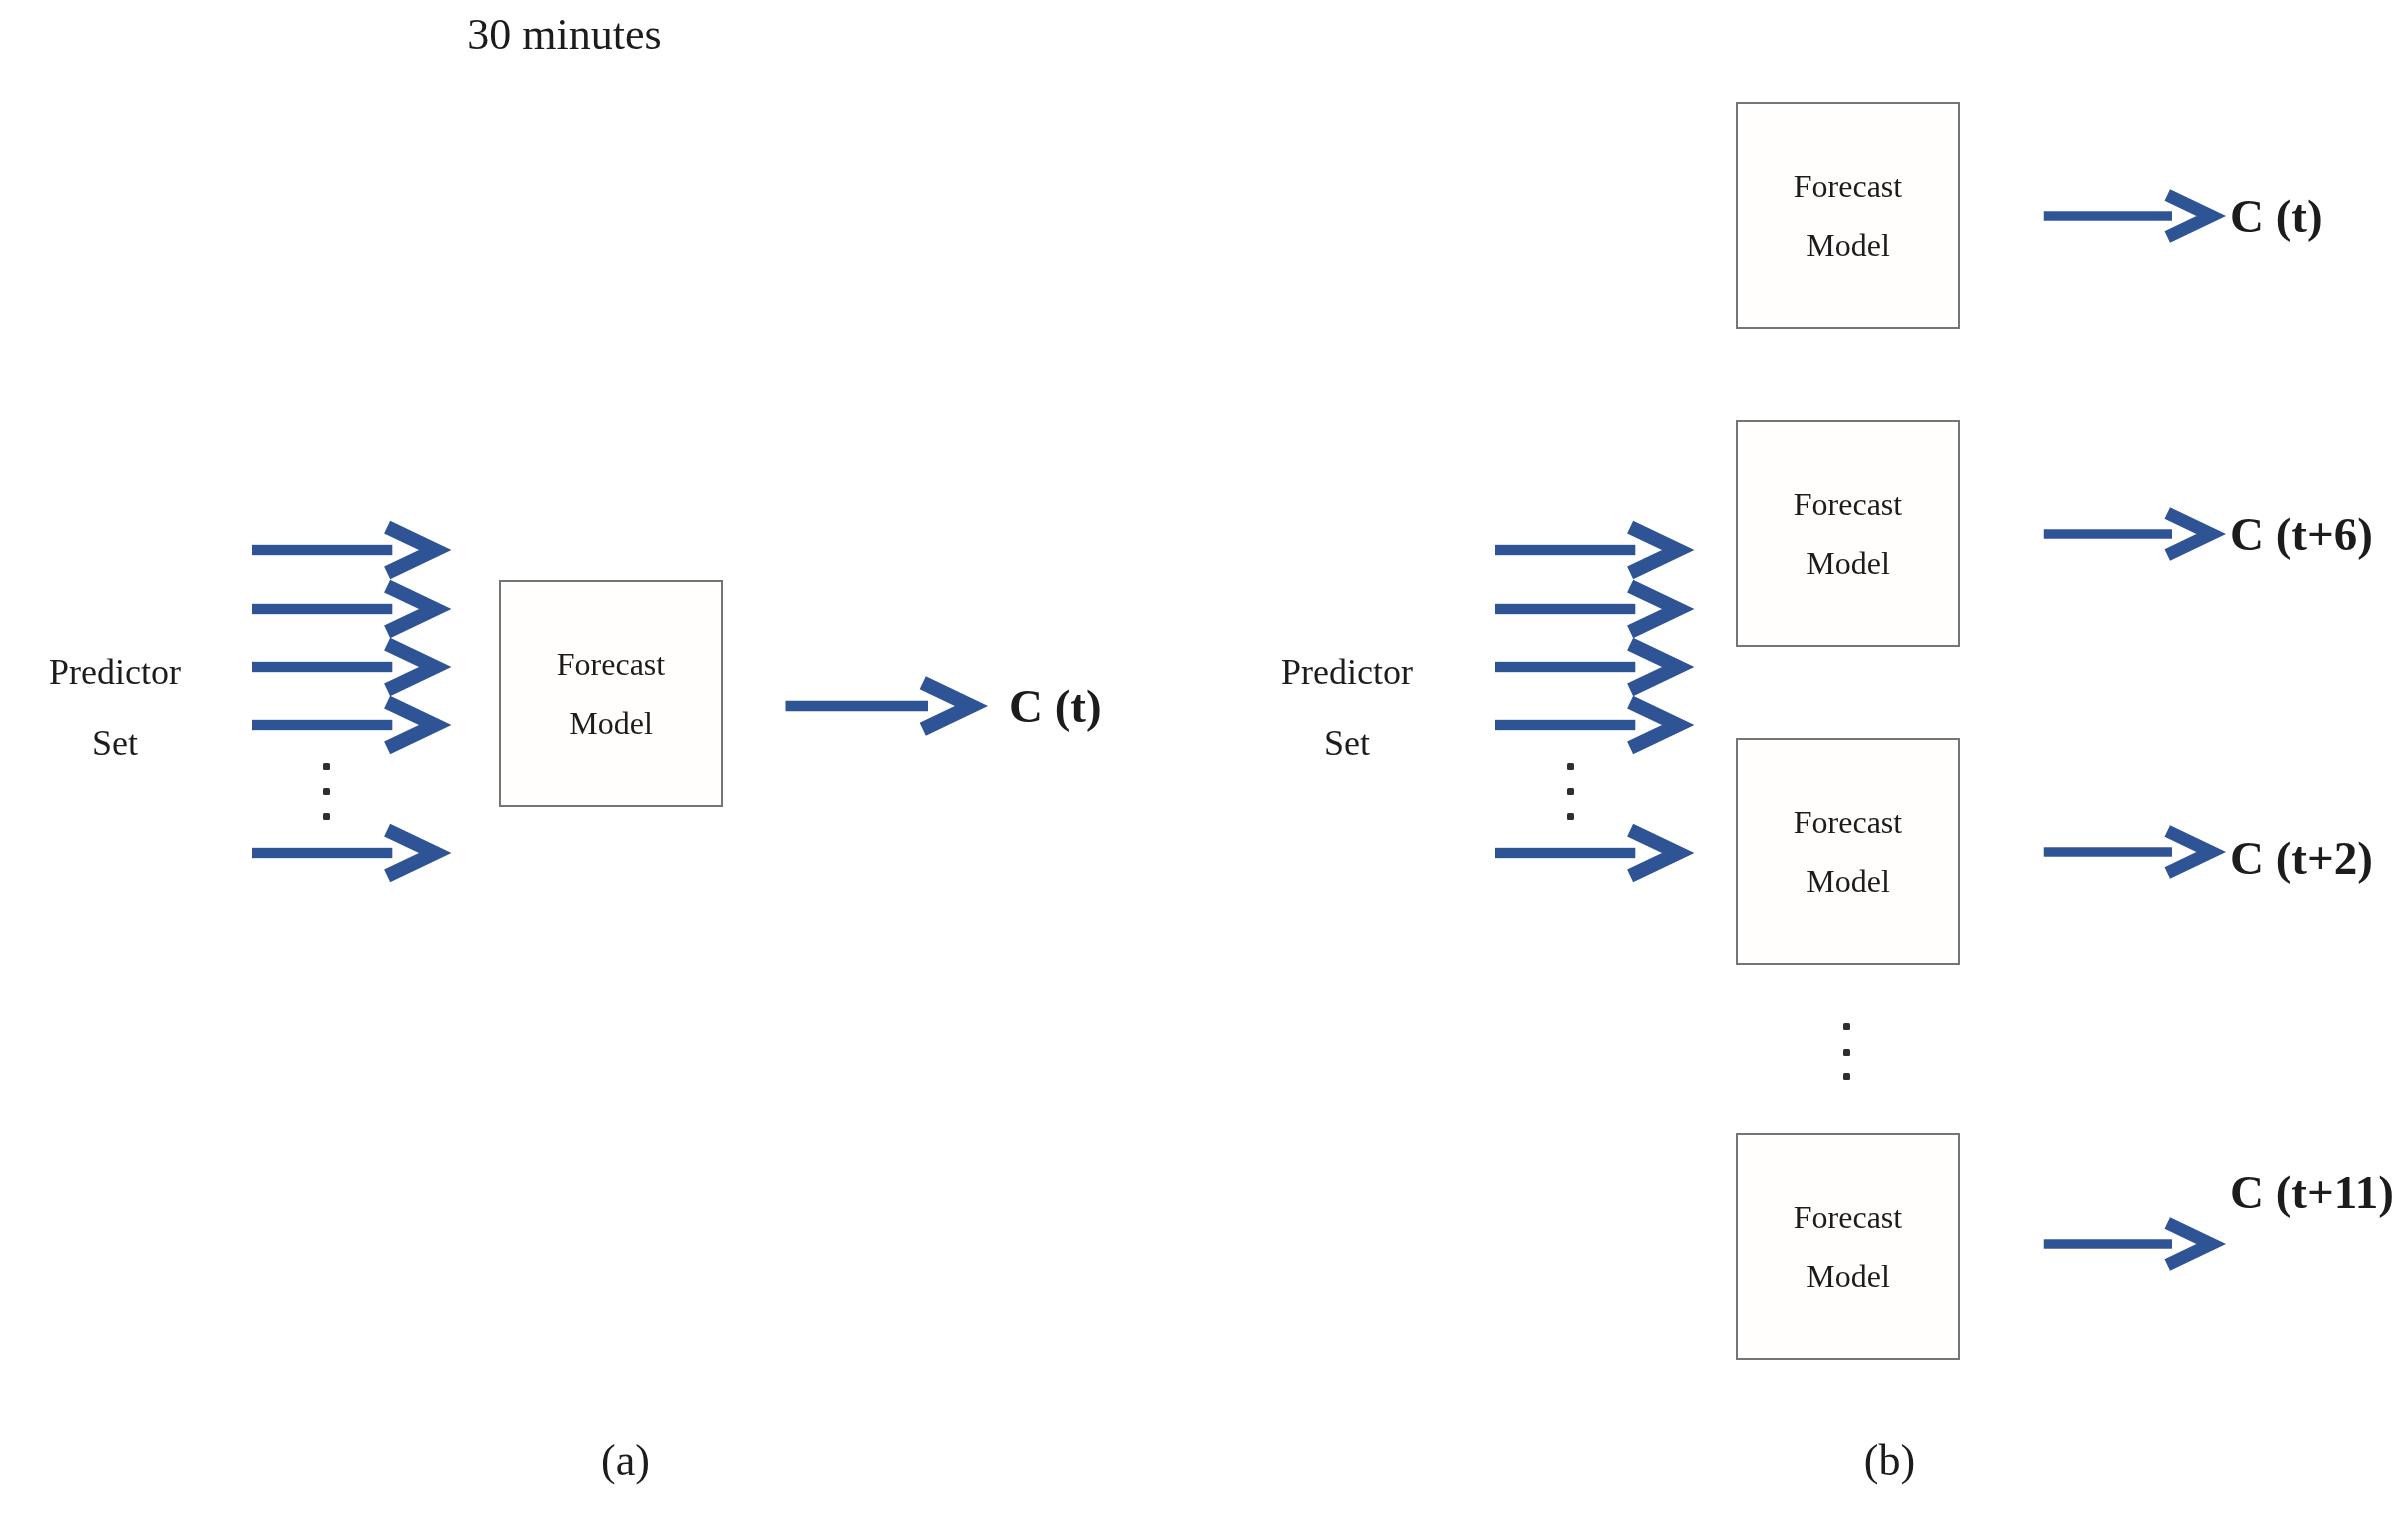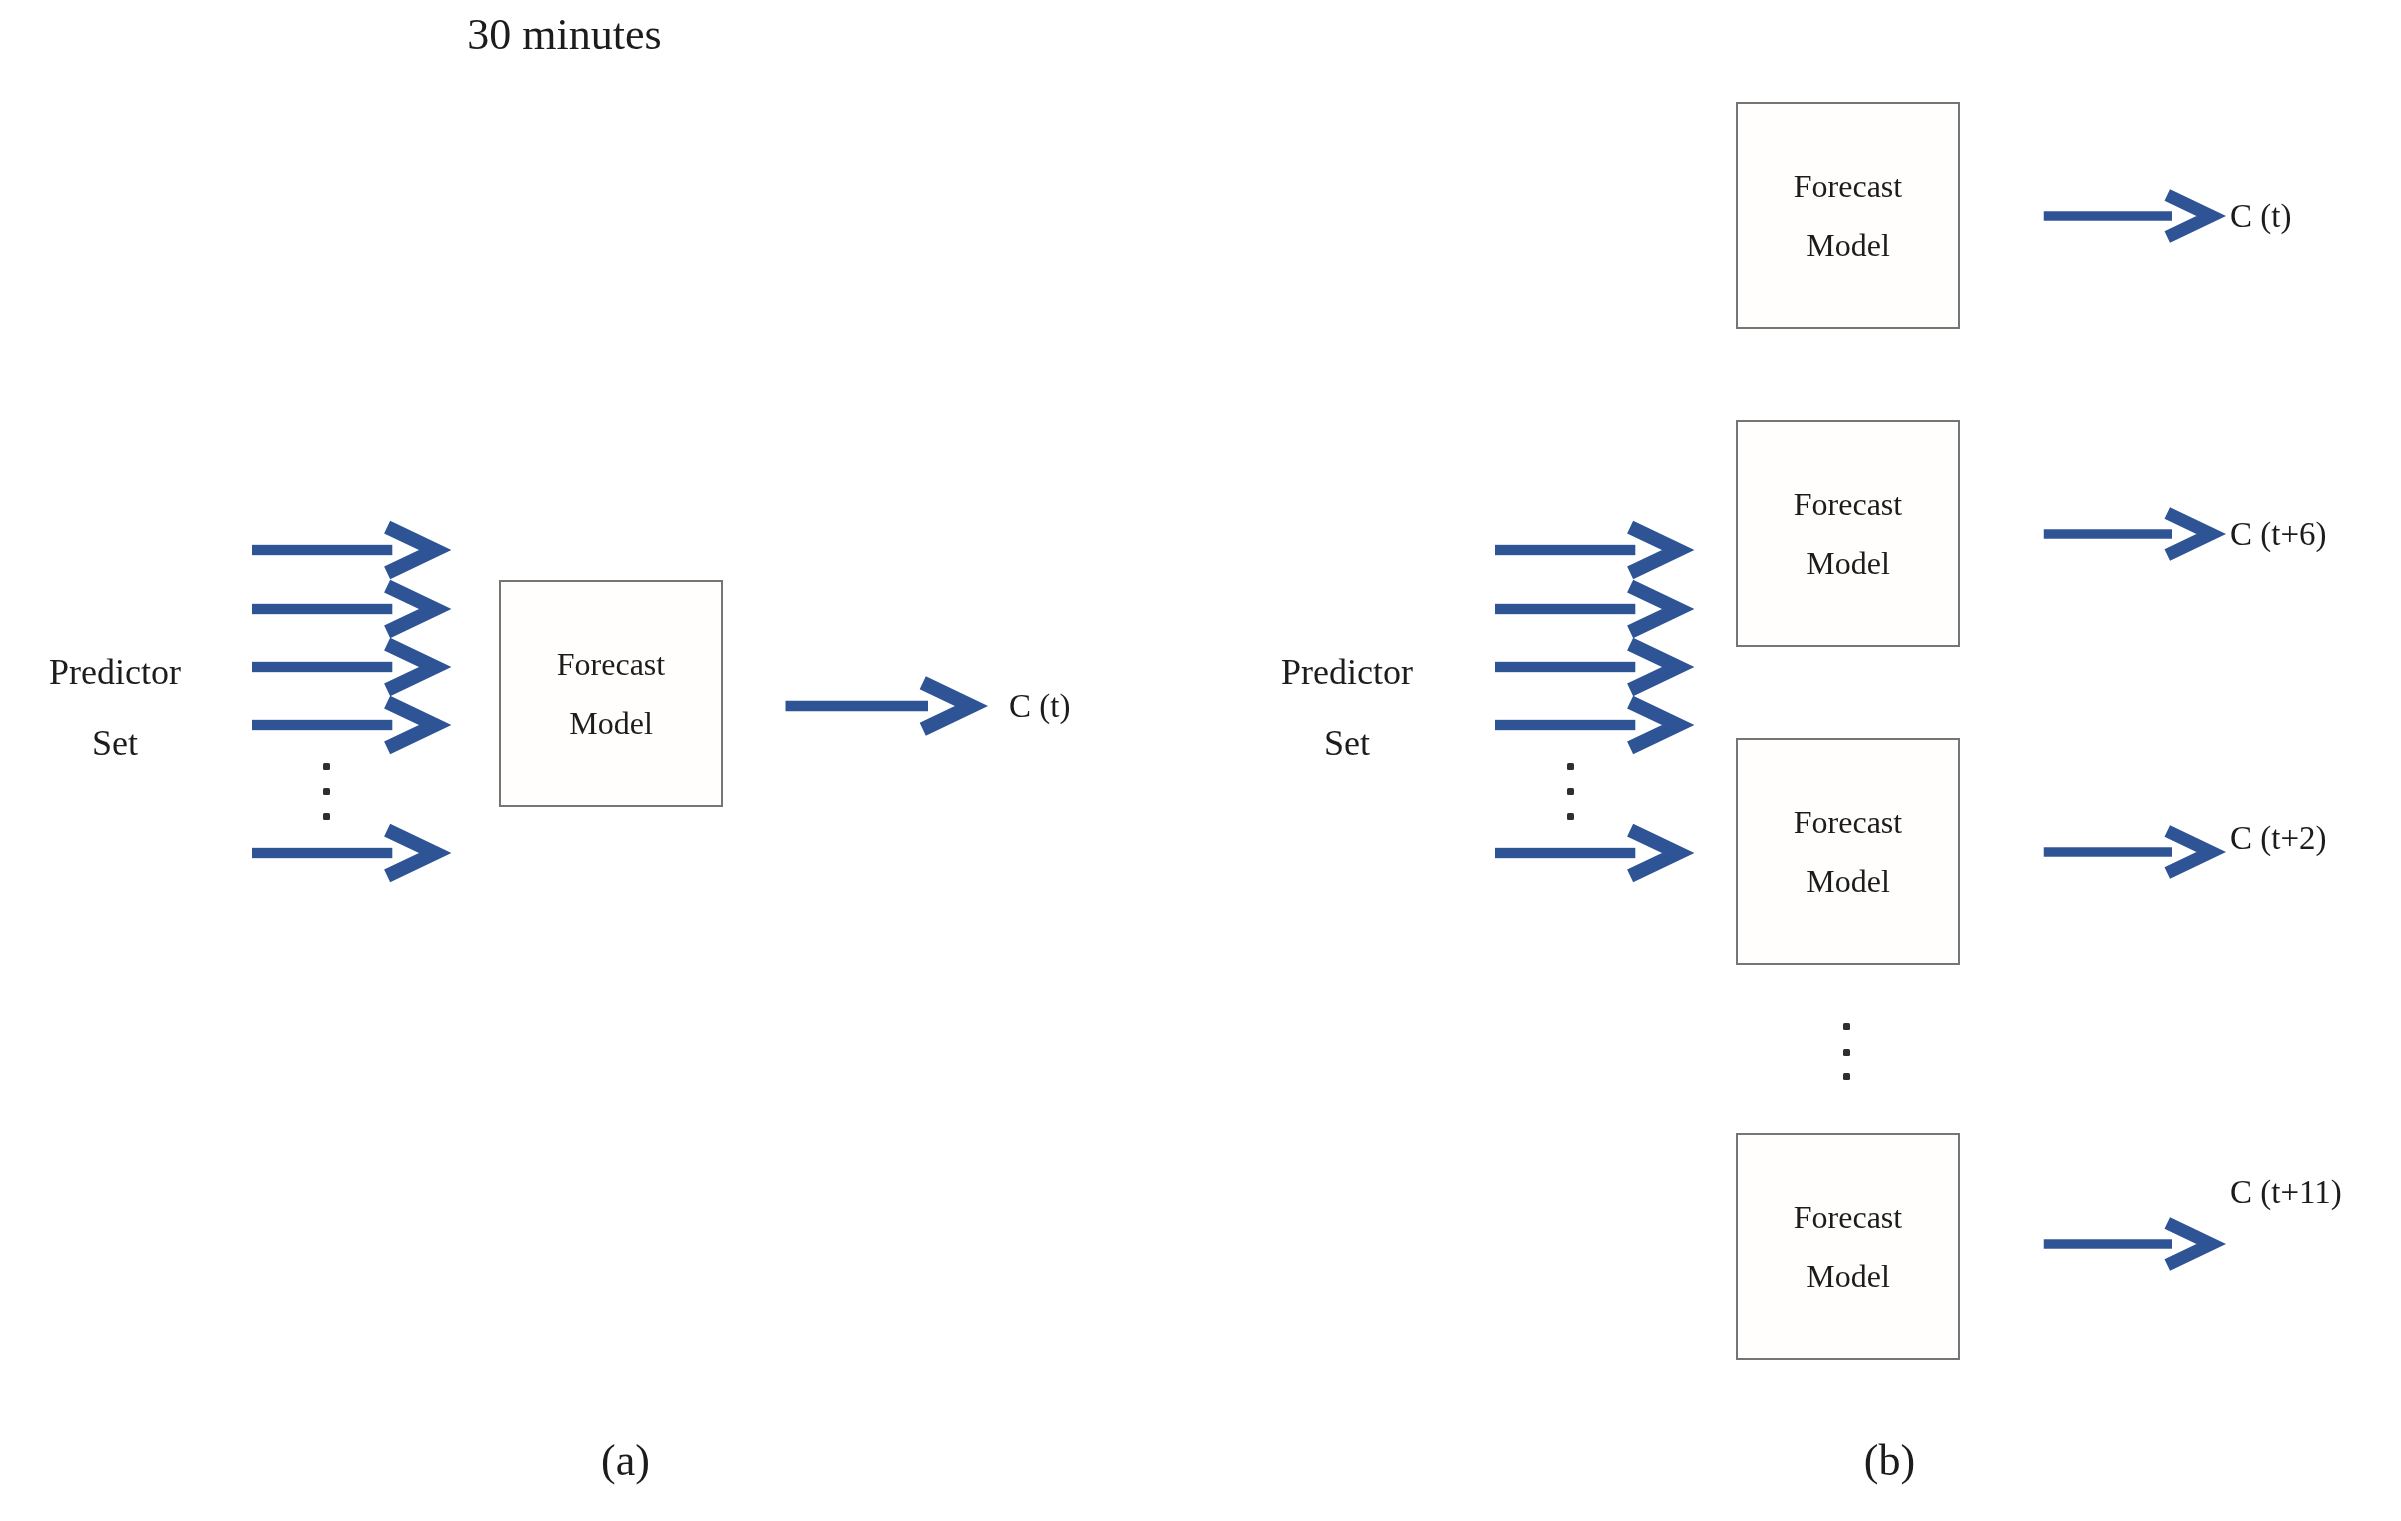--- a/index.html
+++ b/index.html
@@ -38,25 +38,26 @@
     justify-content:center;
     text-align:center;
   }
   .fm-box .bx-line{
     font-size:32px;
     line-height:59px;
     white-space:nowrap;
   }
   .arrow{color:var(--arrow-blue);overflow:visible;display:block;}
   .out-label{
-    font-size:33px;
+    font-size:47px;
     height:60px;
     display:flex;
     align-items:center;
     white-space:nowrap;
+    font-weight:bold;
   }
   .caption{
     font-size:44px;
     text-align:center;
     width:121px;
   }
   .dot{
     position:absolute;
     width:6.8px;height:6.8px;
     background:#2f2f2f;
@@ -171,19 +172,19 @@
     </svg>
   <svg class="arrow abs" style="left:2043px;top:825px" width="177" height="54" viewBox="0 0 260 80">
       <use href="#arrowShape"></use>
     </svg>
   <svg class="arrow abs" style="left:2043px;top:1217px" width="177" height="54" viewBox="0 0 260 80">
       <use href="#arrowShape"></use>
     </svg>
 
   <div class="abs out-label" style="left:2230px;top:186px">C (t)</div>
   <div class="abs out-label" style="left:2230px;top:504px">C (t+6)</div>
-  <div class="abs out-label" style="left:2230px;top:808px">C (t+2)</div>
+  <div class="abs out-label" style="left:2230px;top:828px">C (t+2)</div>
   <div class="abs out-label" style="left:2230px;top:1162px">C (t+11)</div>
 
   <div class="abs caption" style="left:1829px;top:1435px">(b)</div>
 
 </div>
 
 
 </body></html>

